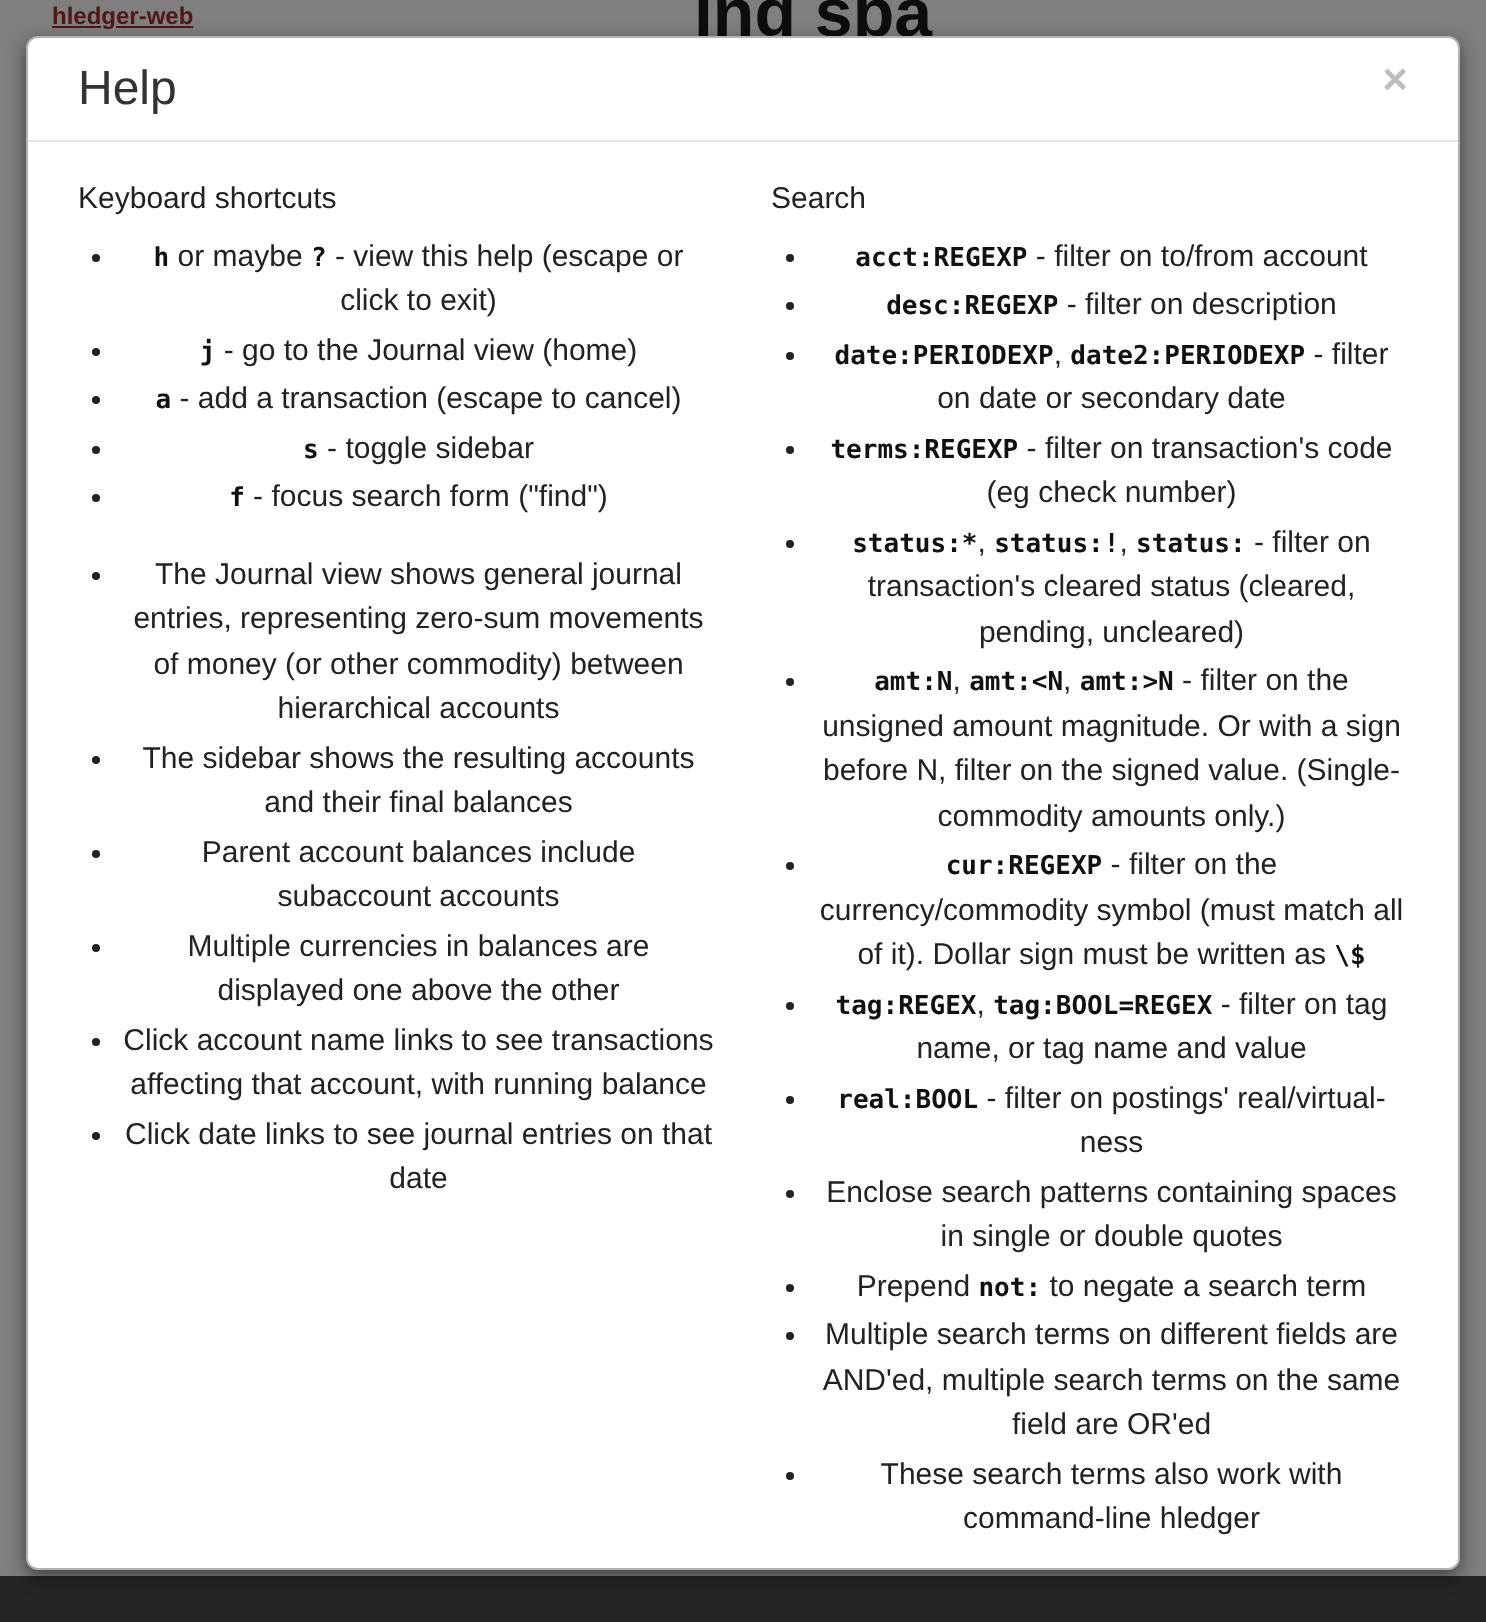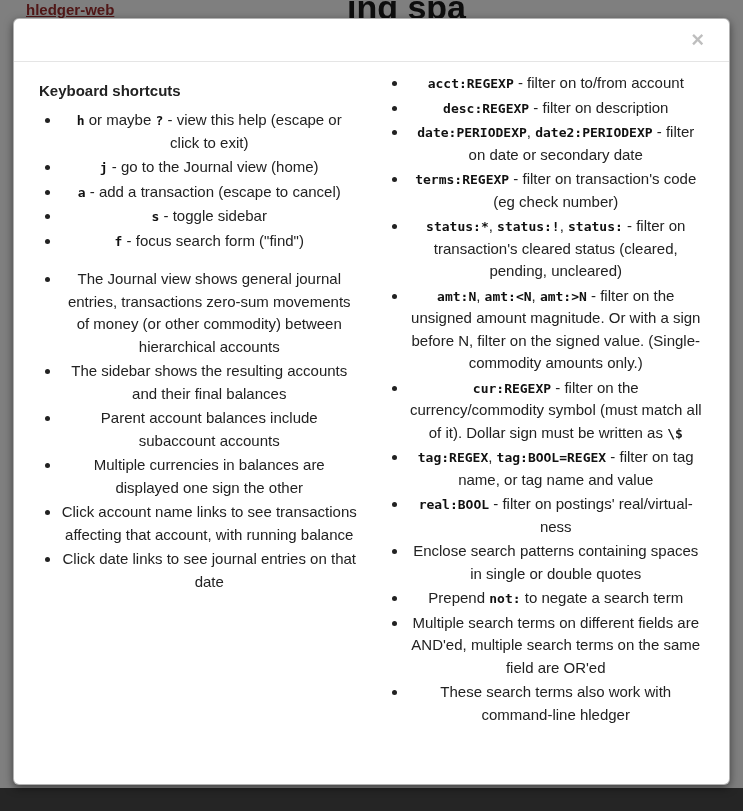--- a/index.html
+++ b/index.html
@@ -15,21 +15,21 @@
   
   .page {
     position: absolute;
     inset: 0;
     background: #ffffff;
   }
   .brand {
     position: absolute;
     top: 1px;
     left: 26px;
-    font-size: 15px;
+    font-size: 12px;
     font-weight: bold;
     color: #a02f2f;
     text-decoration: underline;
     cursor: pointer;
   }
   .page-heading {
     position: absolute;
     top: -12px;
     left: 0;
     right: 0;
@@ -104,21 +104,21 @@
     gap: 28px;
     overflow: hidden;
   }
   .col {
     flex: 1 1 0;
     min-width: 0;
   }
   .section-heading {
     margin: 10px 0 10px 0;
     font-size: 15px;
-    font-weight: bold;
+    font-weight: normal;
     color: #222222;
   }
   ul.help-list {
     margin: 0 0 16px 0;
     padding-left: 22px;
     font-size: 15px;
     line-height: 1.5;
     color: #222222;
     text-align: center;
   }
@@ -139,41 +139,43 @@
   <a class="brand">hledger-web</a>
   <div class="page-heading">ing spa</div>
   <div class="page-bottom"></div>
 </div>
 
 <div class="backdrop"></div>
 
 <div class="modal">
   <div class="modal-header">
     <button class="close">×</button>
+    <h4 class="modal-title">Help</h4>
   </div>
   <div class="modal-body">
     <div class="col">
       <h4 class="section-heading">Keyboard shortcuts</h4>
       <ul class="help-list">
           <li><code>h</code> or maybe <code>?</code> - view this help (escape or click to exit)</li>
           <li><code>j</code> - go to the Journal view (home)</li>
           <li><code>a</code> - add a transaction (escape to cancel)</li>
           <li><code>s</code> - toggle sidebar</li>
           <li><code>f</code> - focus search form ("find")</li>
         </ul>
       <ul class="help-list">
-          <li>The Journal view shows general journal entries, transactions zero-sum movements of money (or other commodity) between hierarchical accounts</li>
+          <li>The Journal view shows general journal entries, representing zero-sum movements of money (or other commodity) between hierarchical accounts</li>
           <li>The sidebar shows the resulting accounts and their final balances</li>
           <li>Parent account balances include subaccount accounts</li>
-          <li>Multiple currencies in balances are displayed one sign the other</li>
+          <li>Multiple currencies in balances are displayed one above the other</li>
           <li>Click account name links to see transactions affecting that account, with running balance</li>
           <li>Click date links to see journal entries on that date</li>
         </ul>
     </div>
     <div class="col">
+      <h4 class="section-heading">Search</h4>
       <ul class="help-list">
           <li><code>acct:REGEXP</code> - filter on to/from account</li>
           <li><code>desc:REGEXP</code> - filter on description</li>
           <li><code>date:PERIODEXP</code>, <code>date2:PERIODEXP</code> - filter on date or secondary date</li>
           <li><code>terms:REGEXP</code> - filter on transaction's code (eg check number)</li>
           <li><code>status:*</code>, <code>status:!</code>, <code>status:</code> - filter on transaction's cleared status (cleared, pending, uncleared)</li>
           <li><code>amt:N</code>, <code>amt:&lt;N</code>, <code>amt:&gt;N</code> - filter on the unsigned amount magnitude. Or with a sign before N, filter on the signed value. (Single-commodity amounts only.)</li>
           <li><code>cur:REGEXP</code> - filter on the currency/commodity symbol (must match all of it). Dollar sign must be written as <code>\$</code></li>
           <li><code>tag:REGEX</code>, <code>tag:BOOL=REGEX</code> - filter on tag name, or tag name and value</li>
           <li><code>real:BOOL</code> - filter on postings' real/virtual-ness</li>

